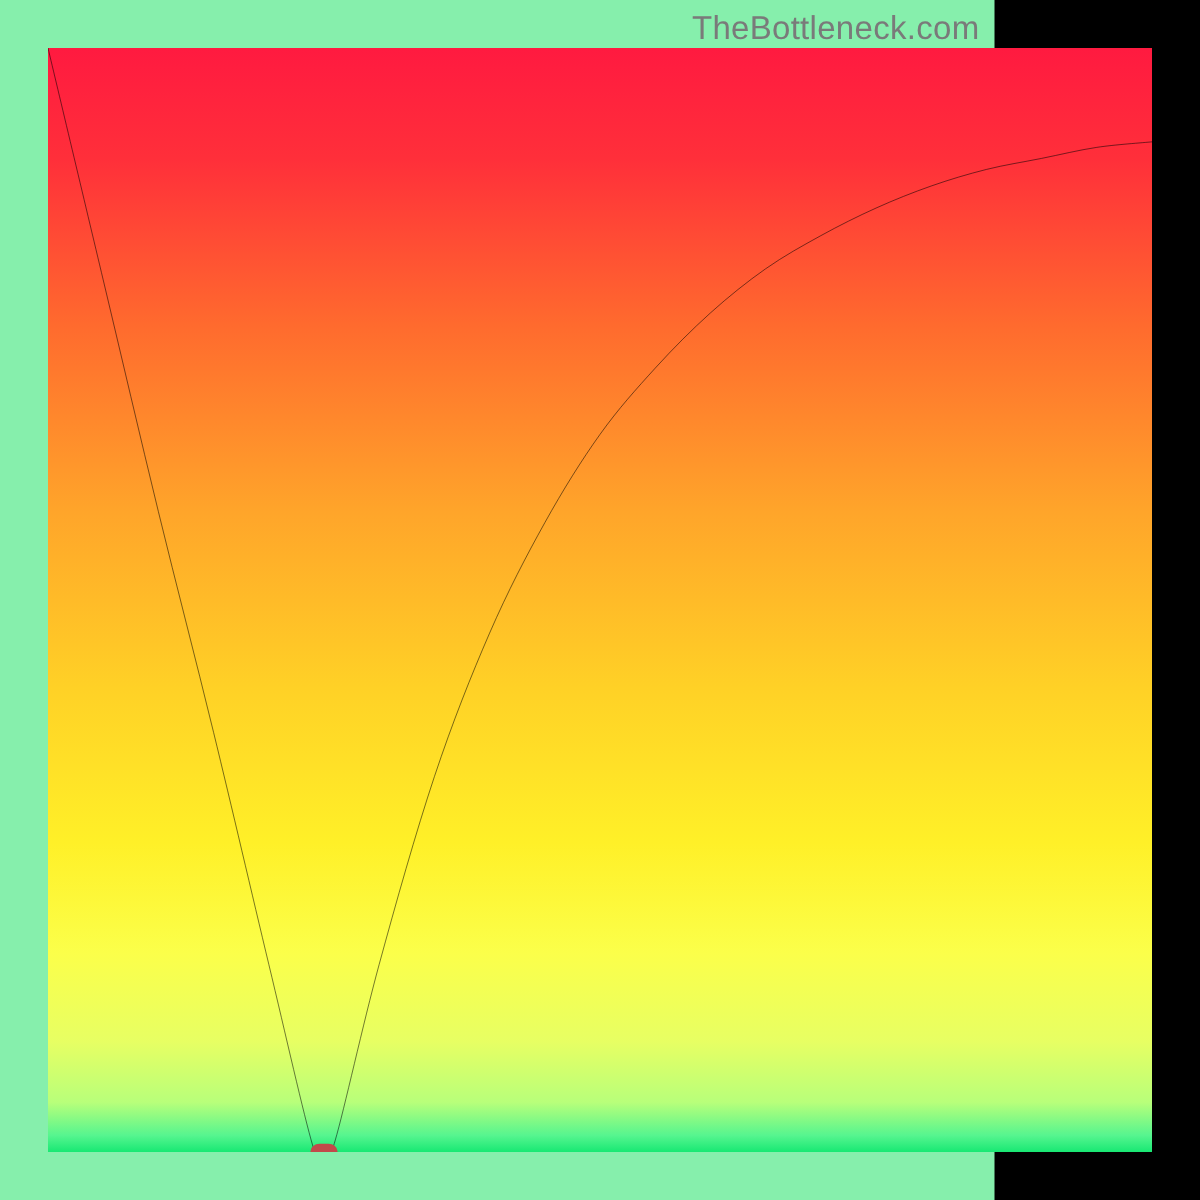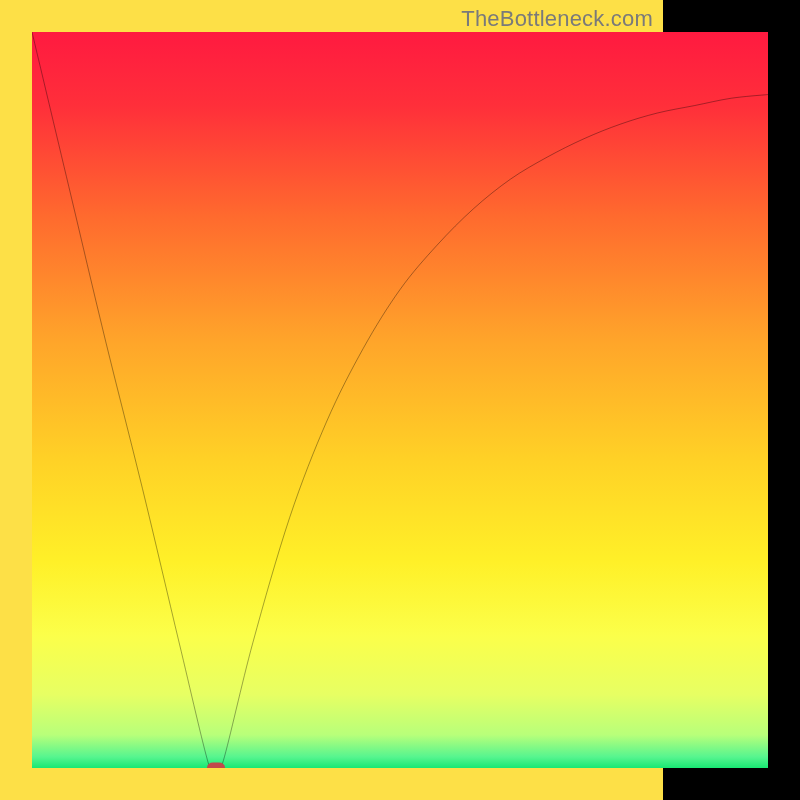--- a/index.html
+++ b/index.html
@@ -8,21 +8,21 @@
     width: 800px;
     height: 800px;
     background: #000;
     overflow: hidden;
     font-family: Arial, Helvetica, sans-serif;
   }
   .frame {
     position: relative;
     width: 663px;
     height: 800px;
-    background: #fde047;
+    background: #86efac;
   }
   .plot-area {
     position: absolute;
     left: 32px;
     top: 32px;
     width: 736px;
     height: 736px;
     overflow: hidden;
   }
   .gradient {

